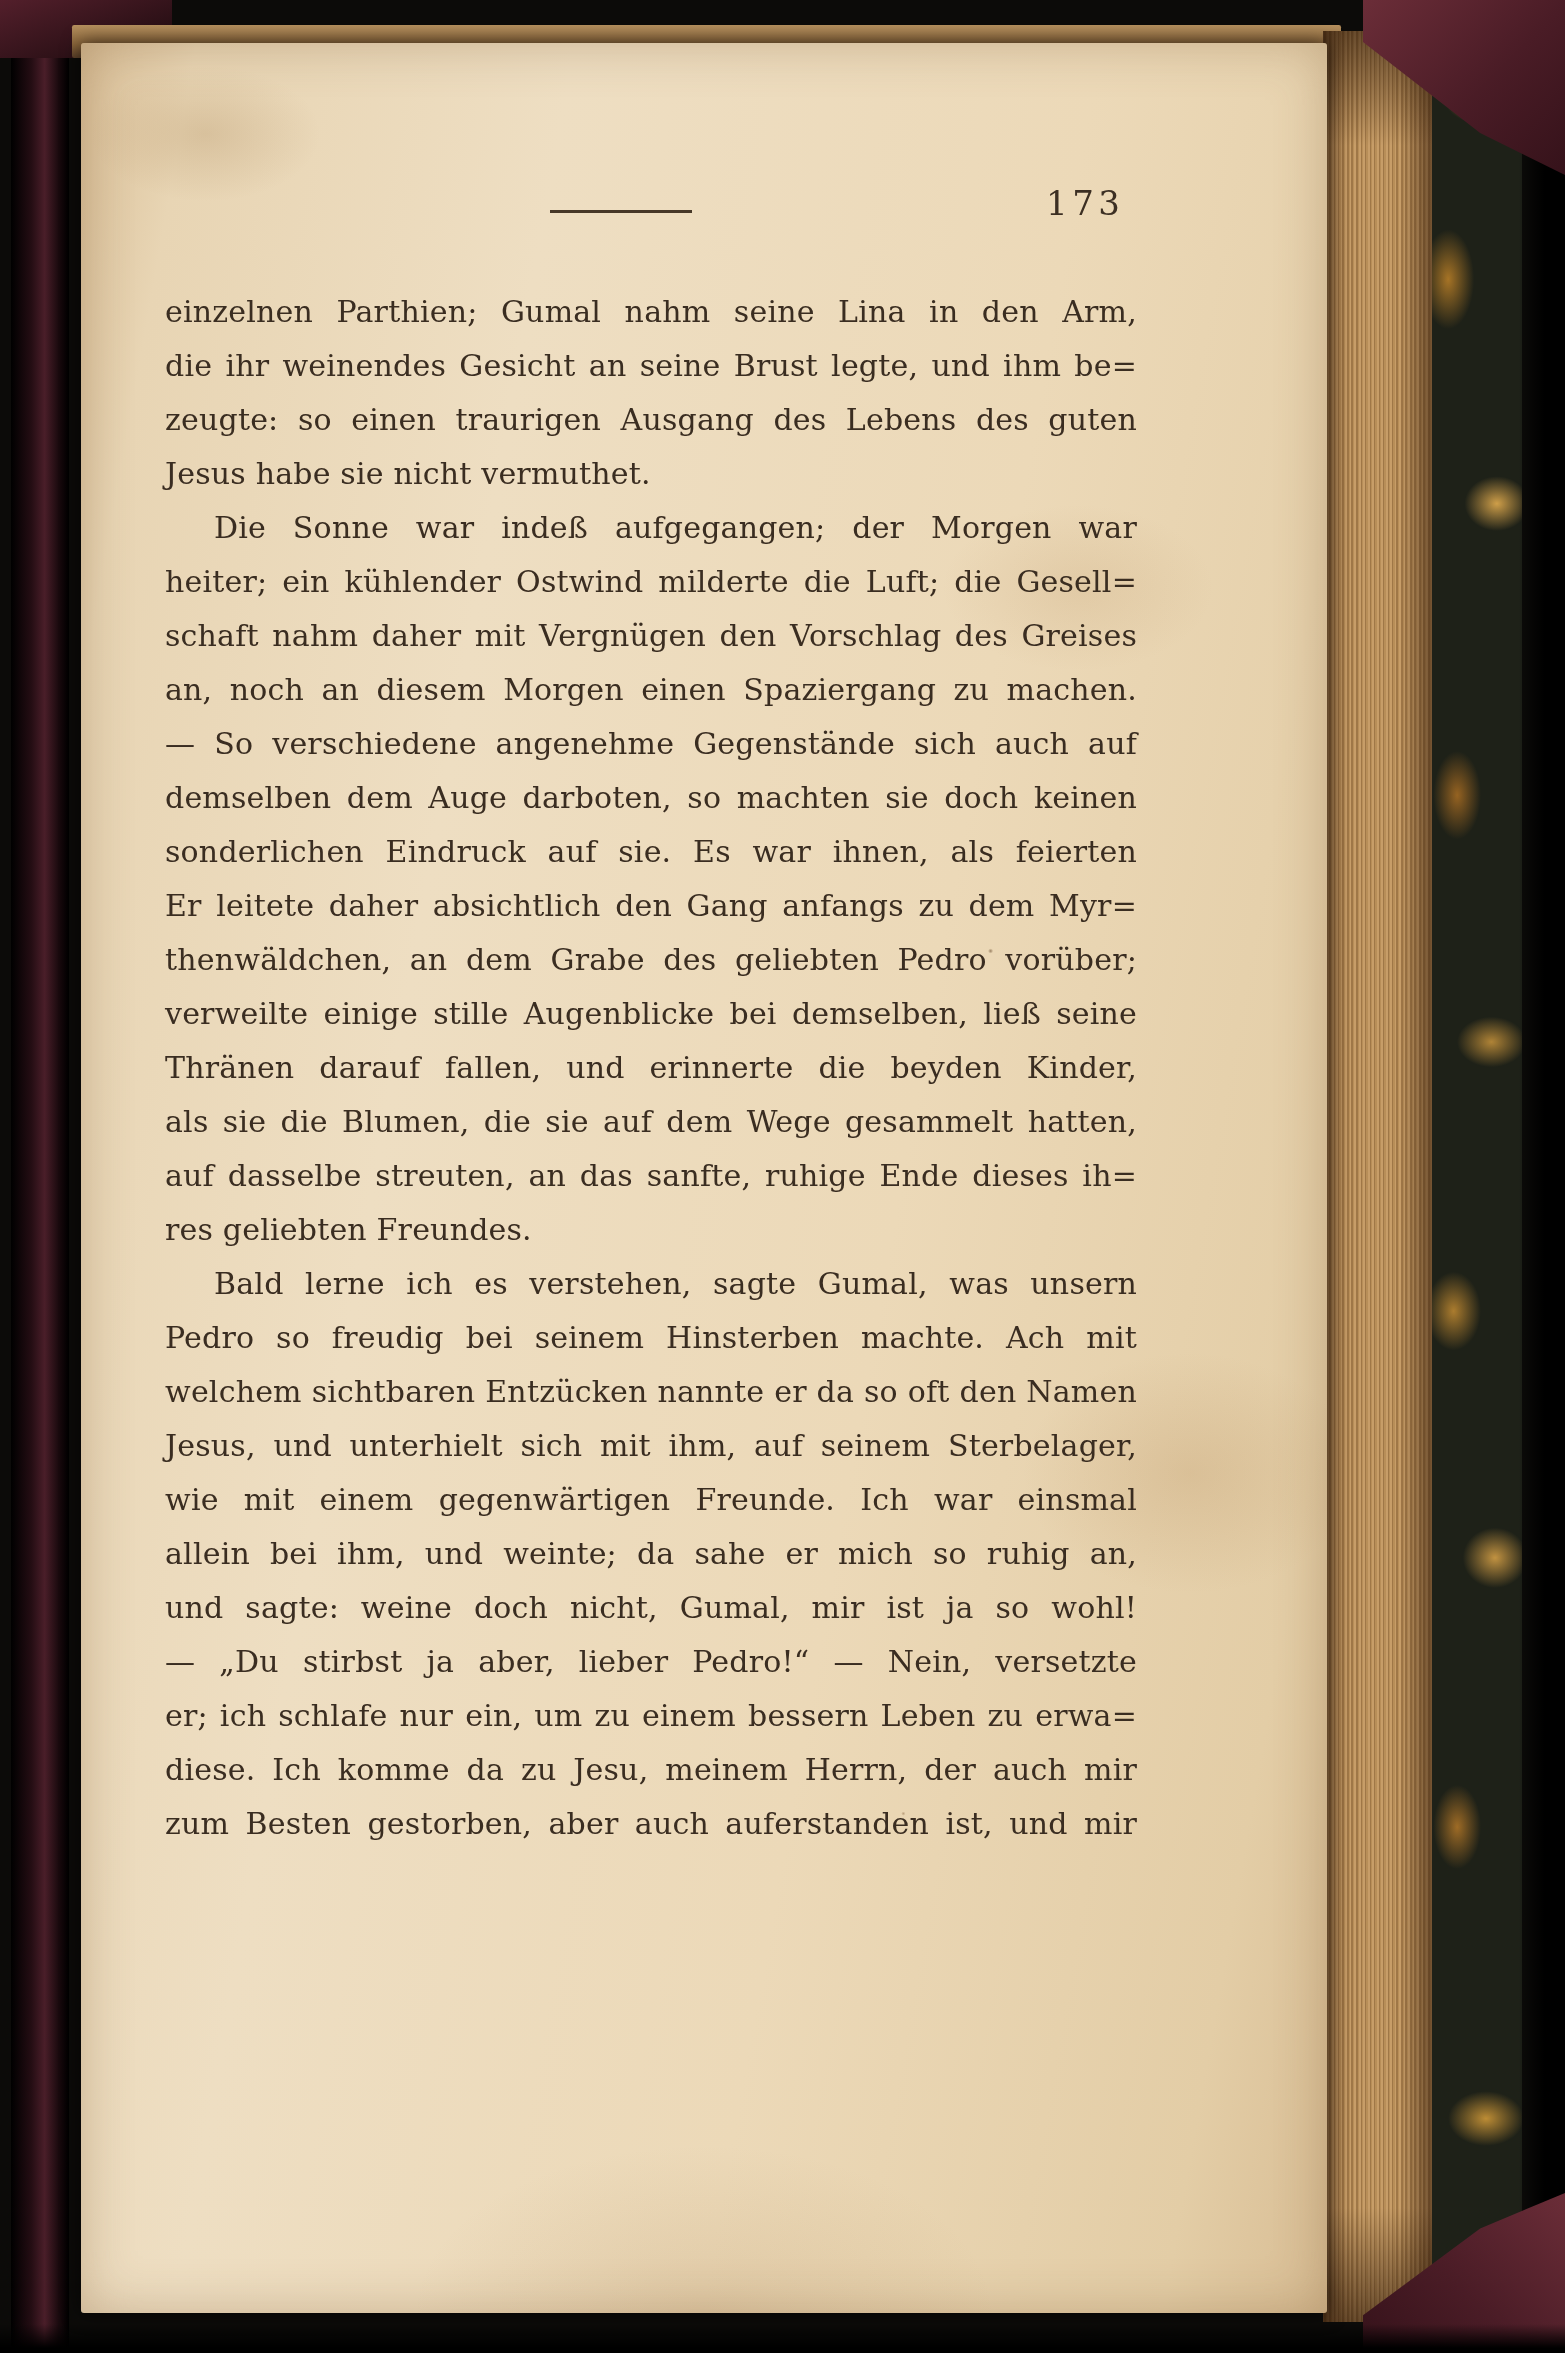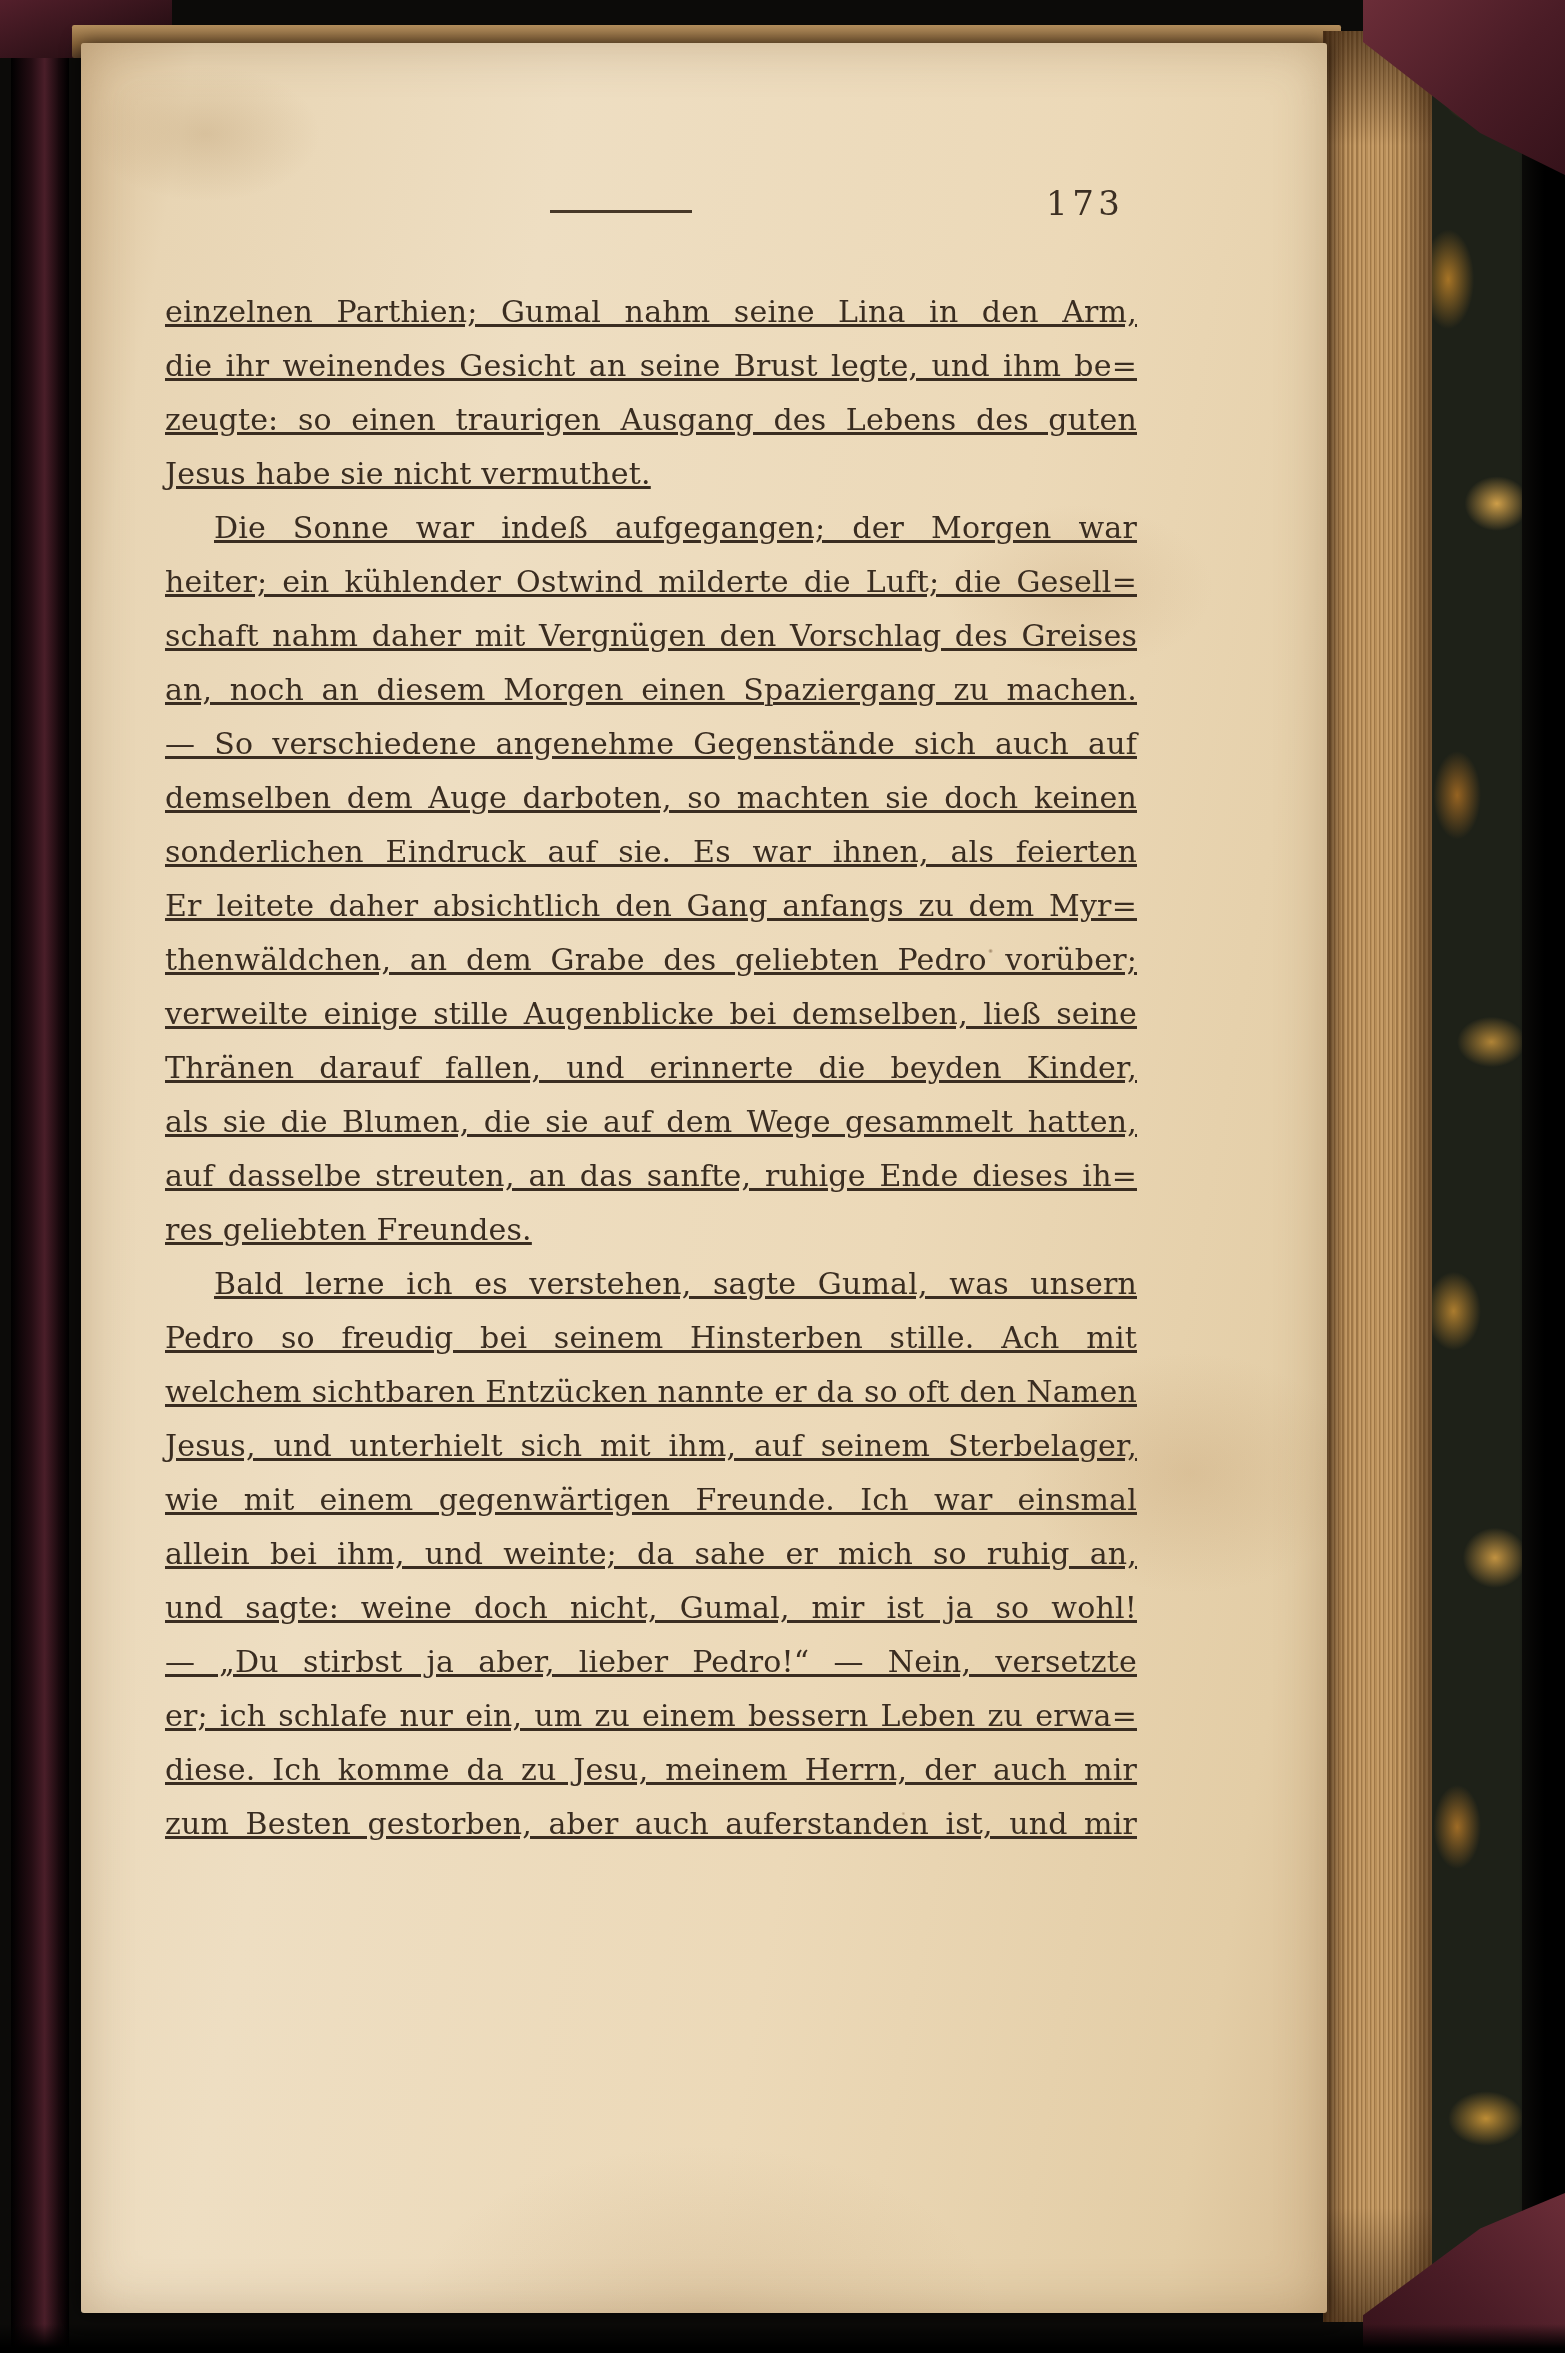--- a/index.html
+++ b/index.html
@@ -89,21 +89,21 @@
     border-top: 3px solid #473828;
   }
 
   .text-block {
     position: absolute; left: 84px; top: 242px; width: 972px;
     color: #3a2d21;
     font-size: 30px; line-height: 54px;
     letter-spacing: 0.2px;
   }
   .paragraph { margin: 0; }
-  .text-line { text-align: justify; text-align-last: justify; text-decoration: underline; }
+  .text-line { text-align: justify; text-align-last: justify; }
   .text-line.last { text-align-last: left; }
   .text-line.indent { padding-left: 49px; }
 </style>
 </head>
 <body>
 
 <div class="scene">
 
   <div class="left-binding"></div>
   <div class="top-left-leather"></div>
@@ -137,21 +137,21 @@
           <div class="text-line">Er leitete daher absichtlich den Gang anfangs zu dem Myr=</div>
           <div class="text-line">thenwäldchen, an dem Grabe des geliebten Pedro vorüber;</div>
           <div class="text-line">verweilte einige stille Augenblicke bei demselben,  ließ seine</div>
           <div class="text-line">Thränen darauf fallen,  und erinnerte die beyden Kinder,</div>
           <div class="text-line">als sie die Blumen, die sie auf dem Wege gesammelt hatten,</div>
           <div class="text-line">auf dasselbe streuten, an das sanfte, ruhige Ende dieses ih=</div>
           <div class="text-line last">res geliebten Freundes.</div>
         </div>
         <div class="paragraph">
           <div class="text-line indent">Bald lerne ich es verstehen, sagte Gumal, was unsern</div>
-          <div class="text-line">Pedro so freudig bei seinem Hinsterben stille.  Ach mit</div>
+          <div class="text-line">Pedro so freudig bei seinem Hinsterben machte.  Ach mit</div>
           <div class="text-line">welchem sichtbaren Entzücken nannte er da so oft den Namen</div>
           <div class="text-line">Jesus, und unterhielt sich mit ihm, auf seinem Sterbelager,</div>
           <div class="text-line">wie mit einem gegenwärtigen Freunde.  Ich war einsmal</div>
           <div class="text-line">allein bei ihm, und weinte; da sahe er mich so ruhig an,</div>
           <div class="text-line">und sagte:  weine doch nicht,  Gumal,  mir ist ja so wohl!</div>
           <div class="text-line">— „Du stirbst ja aber, lieber Pedro!“ — Nein, versetzte</div>
           <div class="text-line">er; ich schlafe nur ein, um zu einem bessern Leben zu erwa=</div>
           <div class="text-line">diese.  Ich komme da zu Jesu, meinem Herrn, der auch mir</div>
           <div class="text-line">zum Besten gestorben, aber auch auferstanden ist, und mir</div>
         </div>

